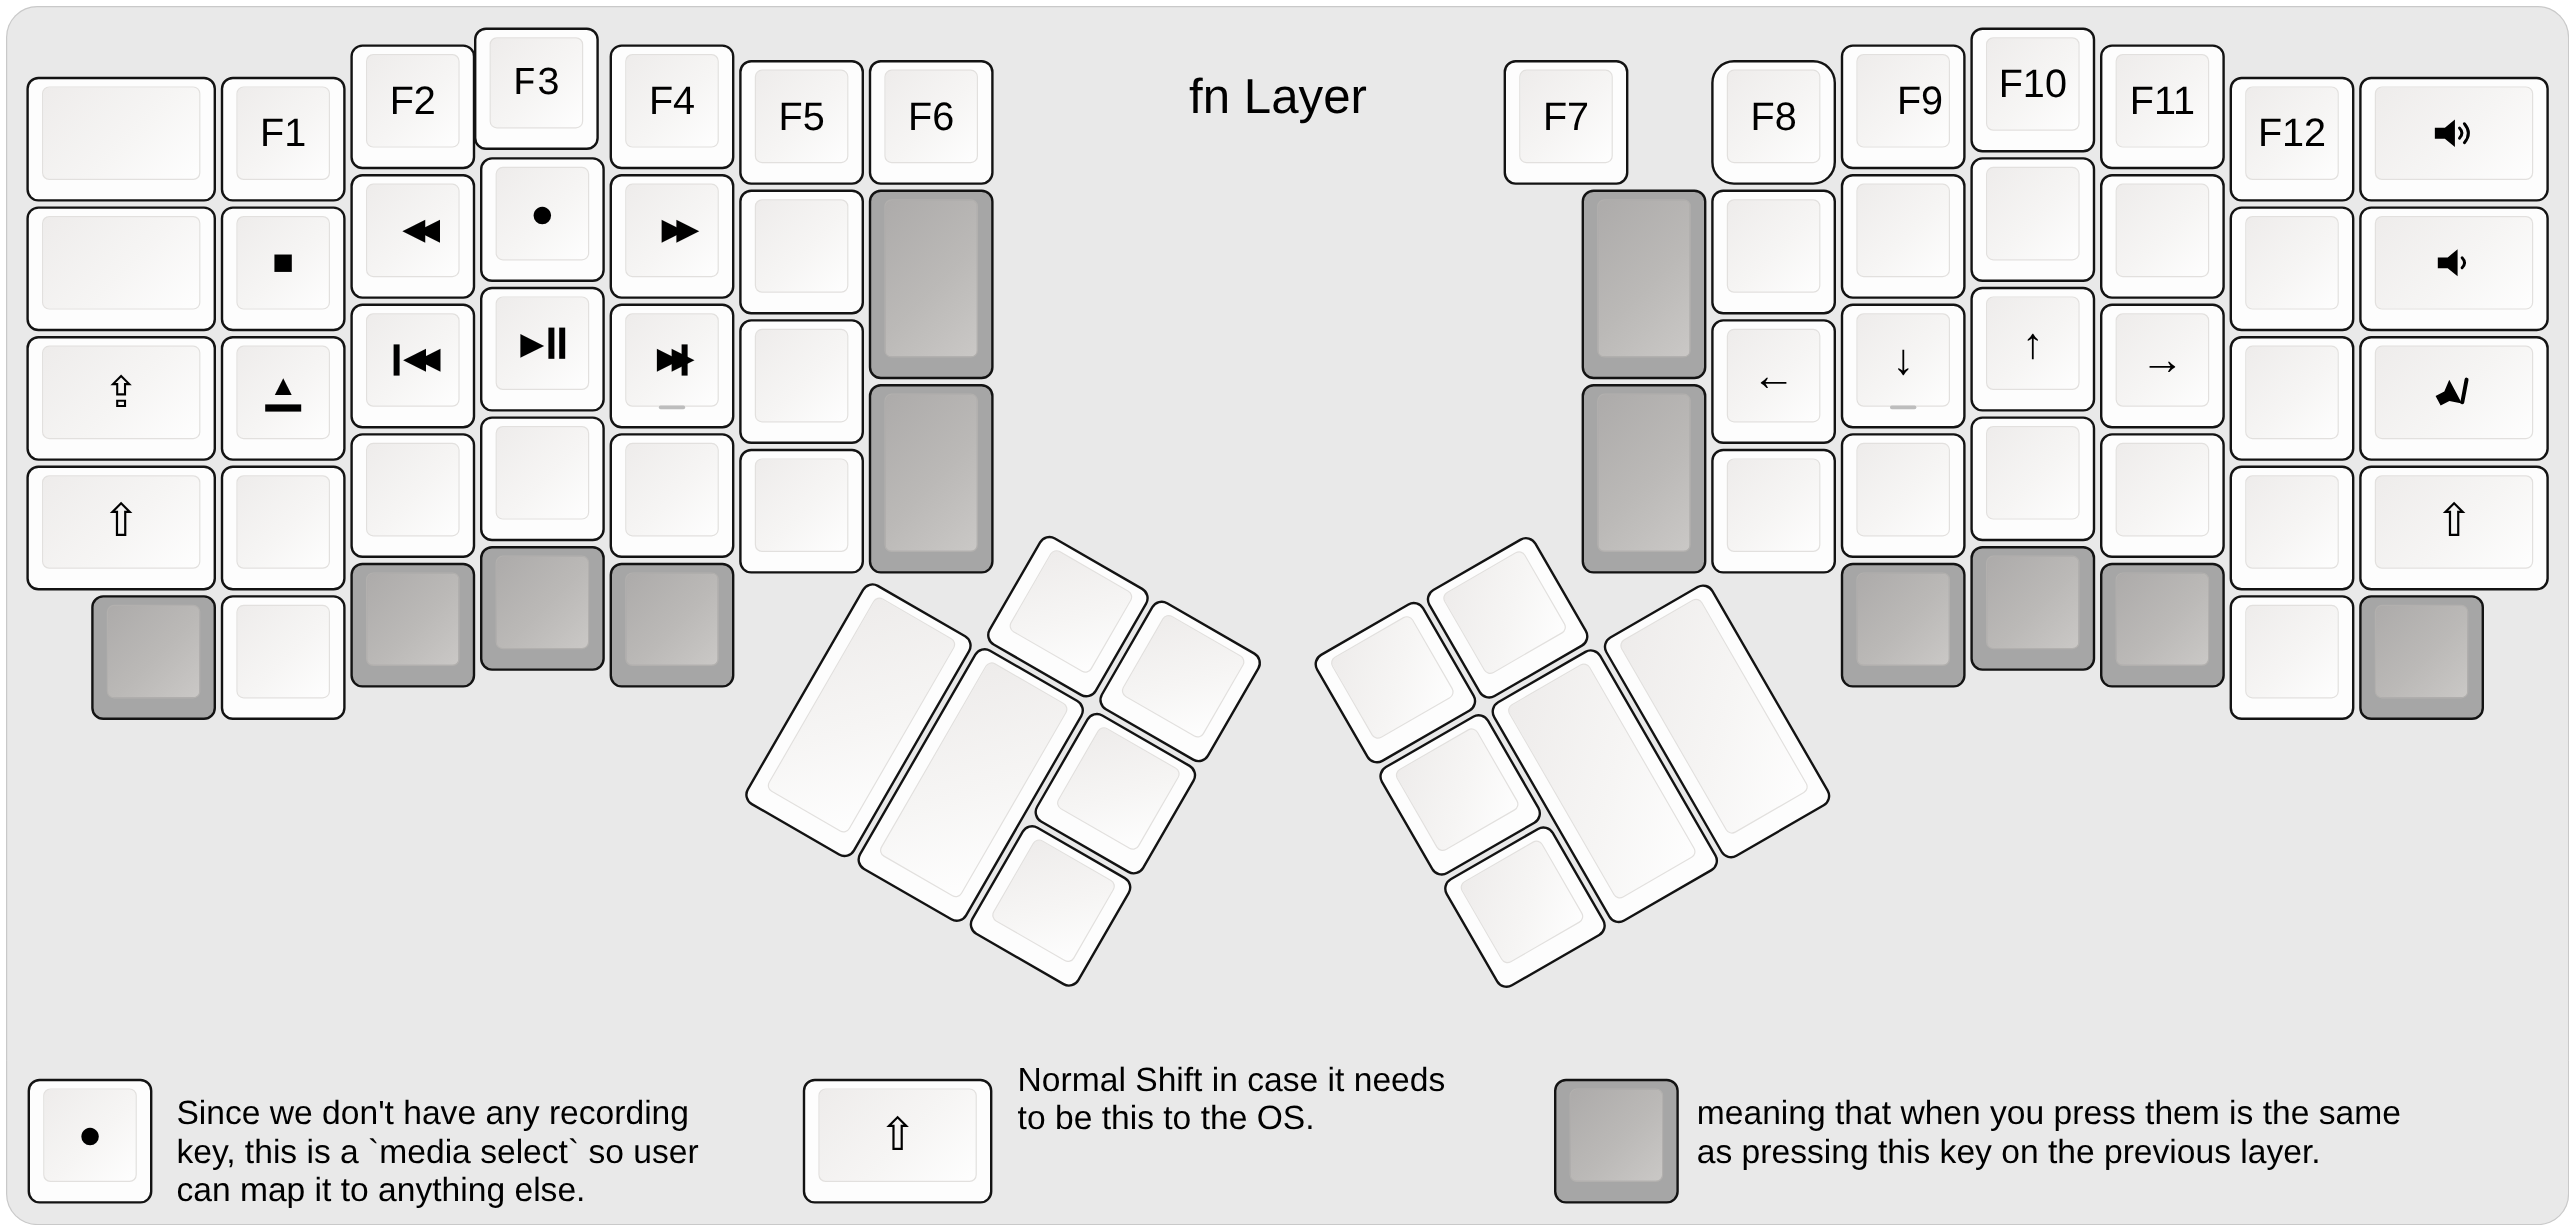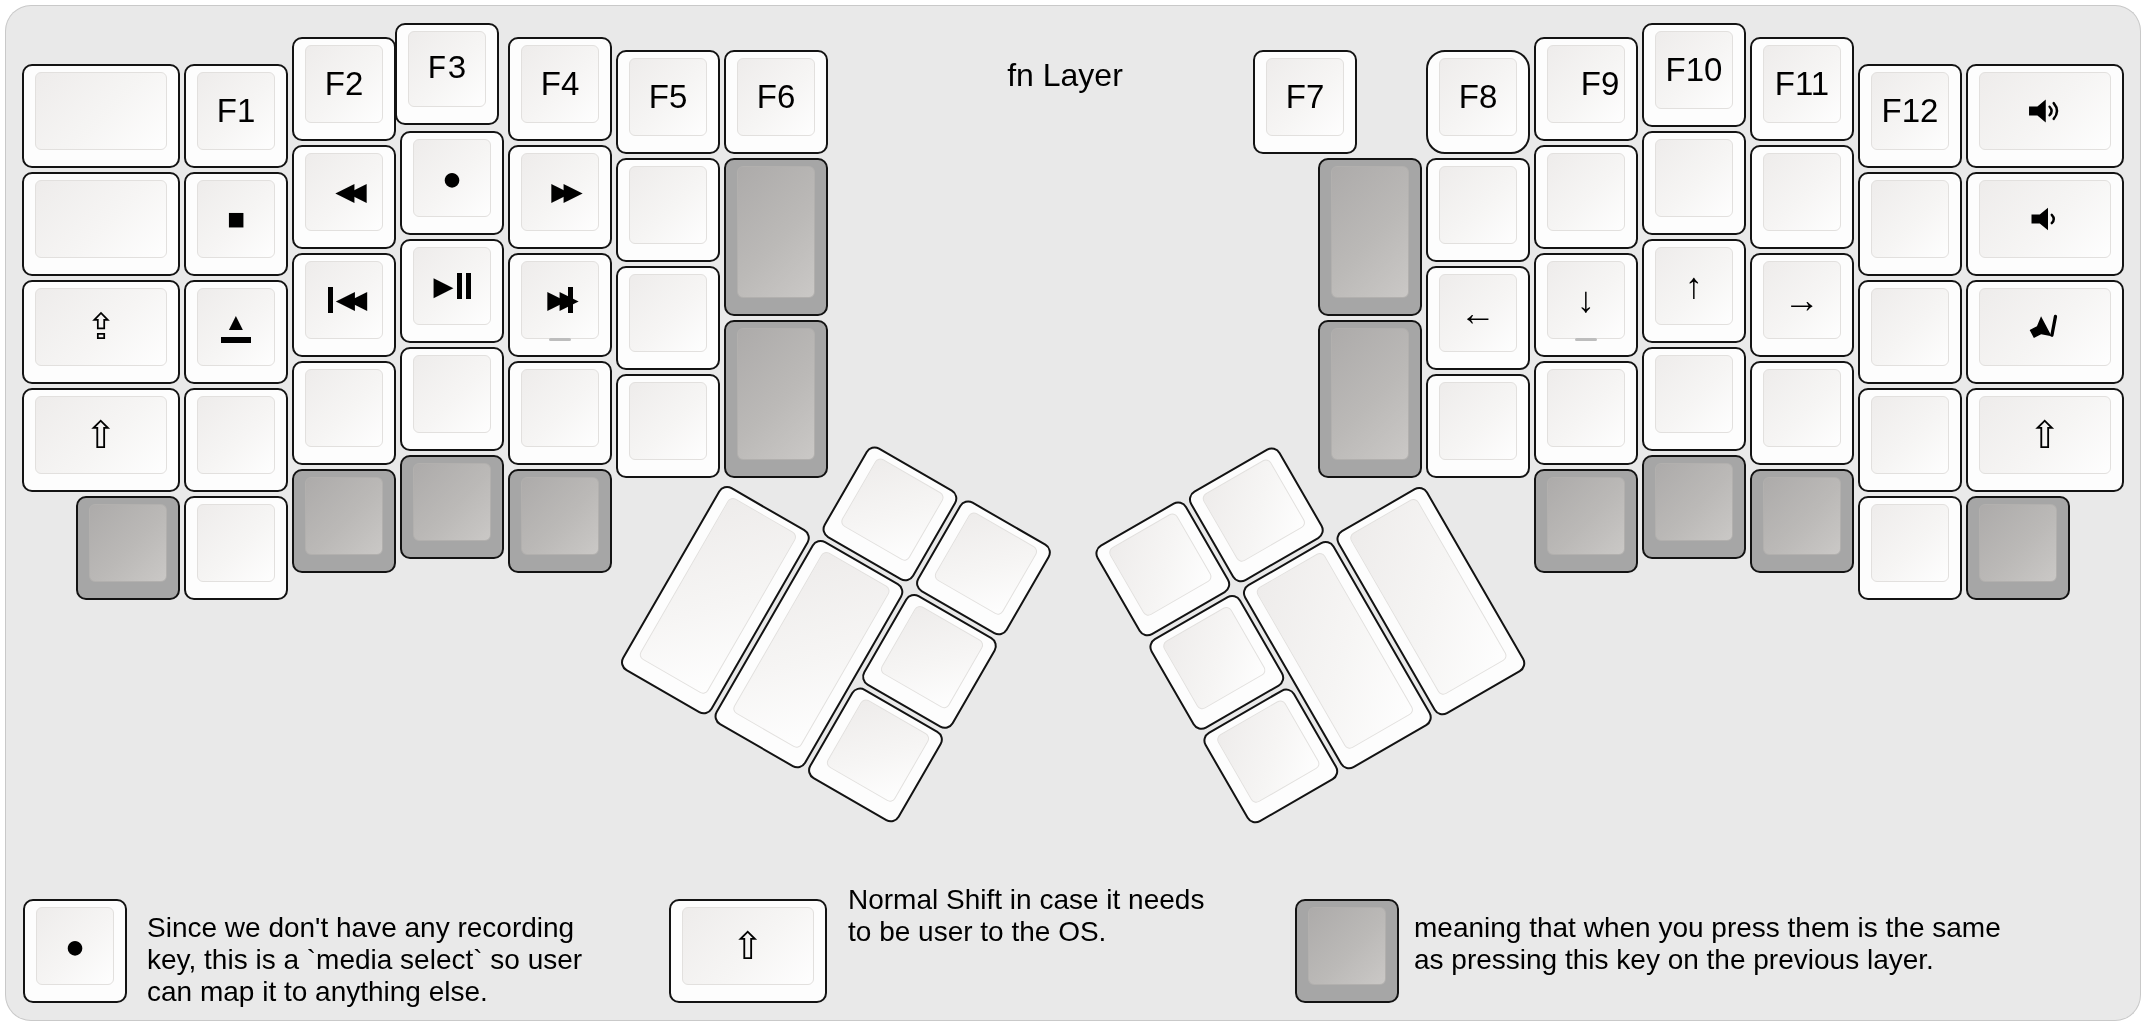--- a/index.html
+++ b/index.html
@@ -27,21 +27,21 @@
   .g24{font-size:24px;line-height:1}.g26{font-size:26px;line-height:1}.g30{font-size:30px;line-height:1}
   .g34{font-size:34px;line-height:1}.g36{font-size:36px;line-height:1}.g38{font-size:38px;line-height:1}
   .row{display:inline-flex;align-items:center;}
   .vbar{width:5px;height:26px;background:#000;display:inline-block;}
   .vbar.sp{margin-left:4px}.vbar.ml{margin-left:3px}.vbar.mr{margin-right:3px}
   .media{font-size:25px;letter-spacing:-7px;margin-right:-7px;line-height:1;}
   .media.pad{margin-right:0;}
   .eject{display:inline-flex;flex-direction:column;align-items:center;}
   .ej-bar{width:30px;height:6px;background:#000;margin-top:3px;}
   .page-title{position:absolute;left:915px;top:57px;width:300px;text-align:center;
-    font-size:32px;color:#000;}
+    font-size:41px;color:#000;}
   .legend-item .lines{position:absolute;font-size:28px;line-height:32px;color:#000;}
   .li0-key{left:22px;top:898px}.li1-key{left:668px;top:898px}.li2-key{left:1294px;top:898px}
   .li0-text{left:147px;top:912px}.li1-text{left:848px;top:884px}.li2-text{left:1414px;top:912px}
 </style>
 </head>
 <body>
 
 <div class="case-main"></div>
 <div class="case-legend"></div>
 
@@ -361,21 +361,21 @@
 <div class="legend-item">
   <div class="legend-keyhold li1-key">
       <div class="key" style="left: 1px; top: 1px; width: 158px; height: 104px;">
         <span class="lab">
           <span class="g38">⇧</span>
         </span>
       </div>
     </div>
   <div class="lines li1-text">
     <div>Normal Shift in case it needs</div>
-    <div>to be user to the OS.</div>
+    <div>to be this to the OS.</div>
   </div>
 </div>
 
 <div class="legend-item">
   <div class="legend-keyhold li2-key">
       <div class="key gray" style="left: 1px; top: 1px; width: 104px; height: 104px;">
         <span class="lab"></span>
       </div>
     </div>
   <div class="lines li2-text">

